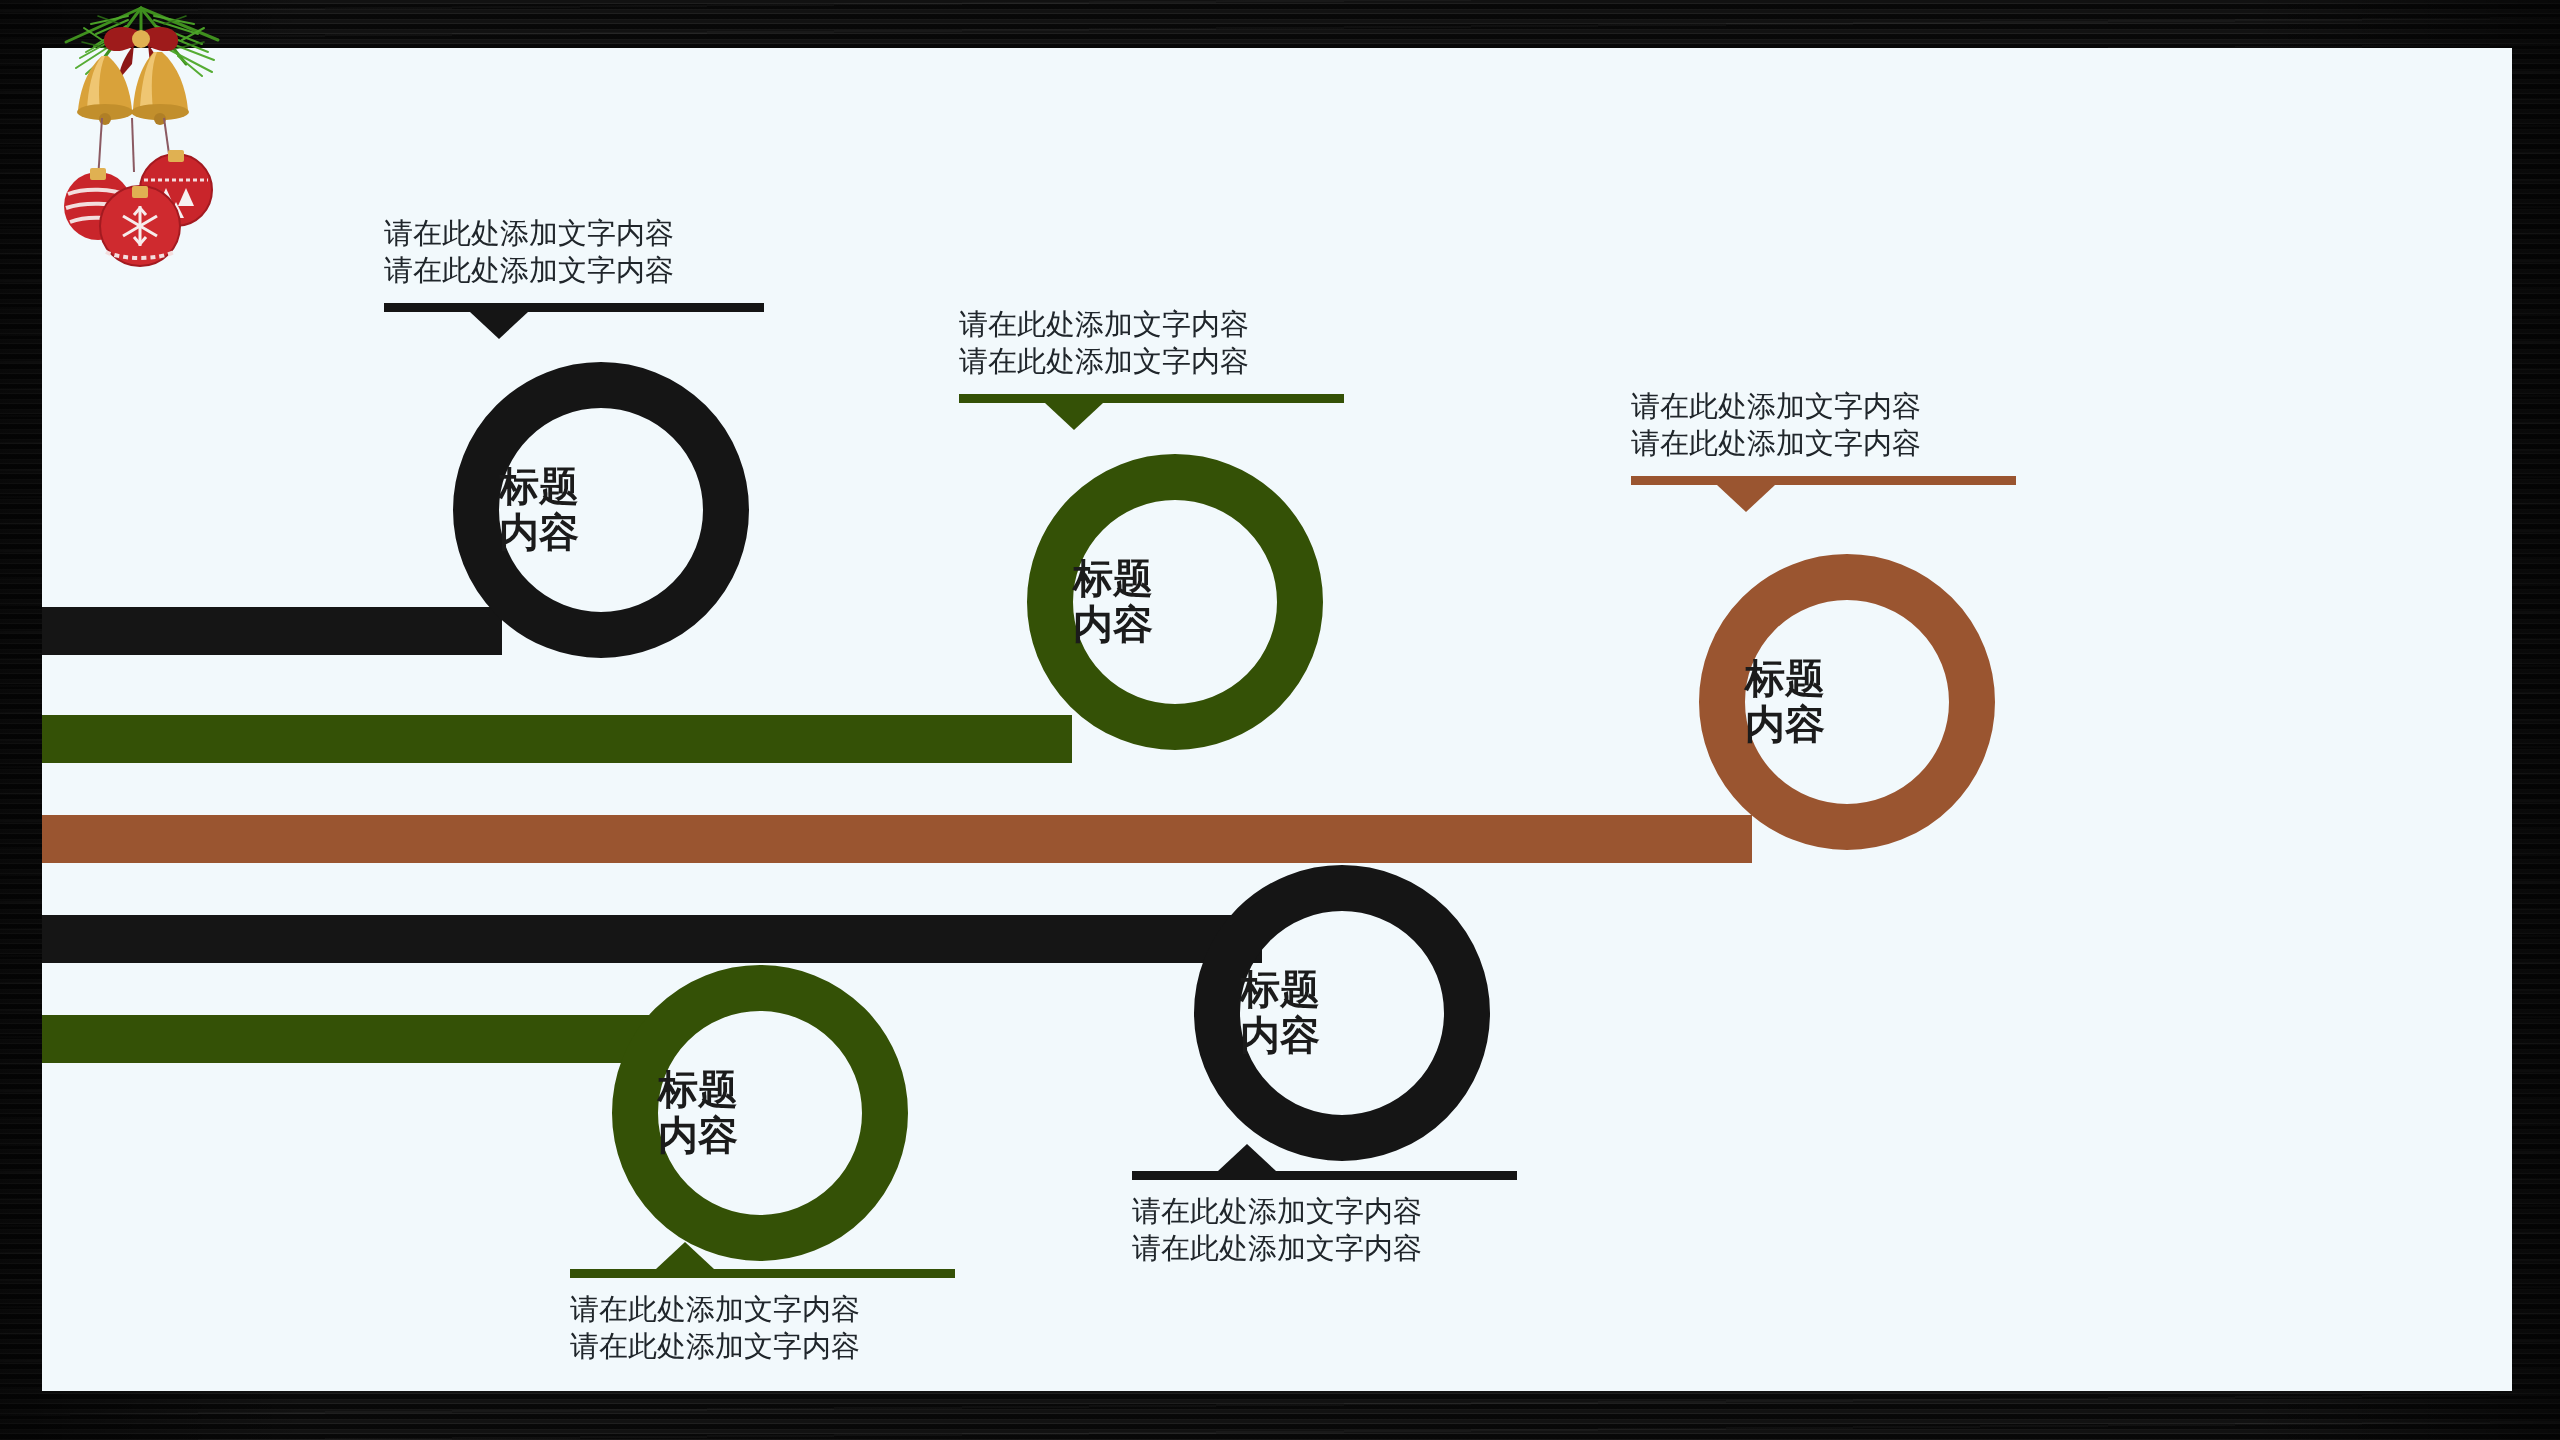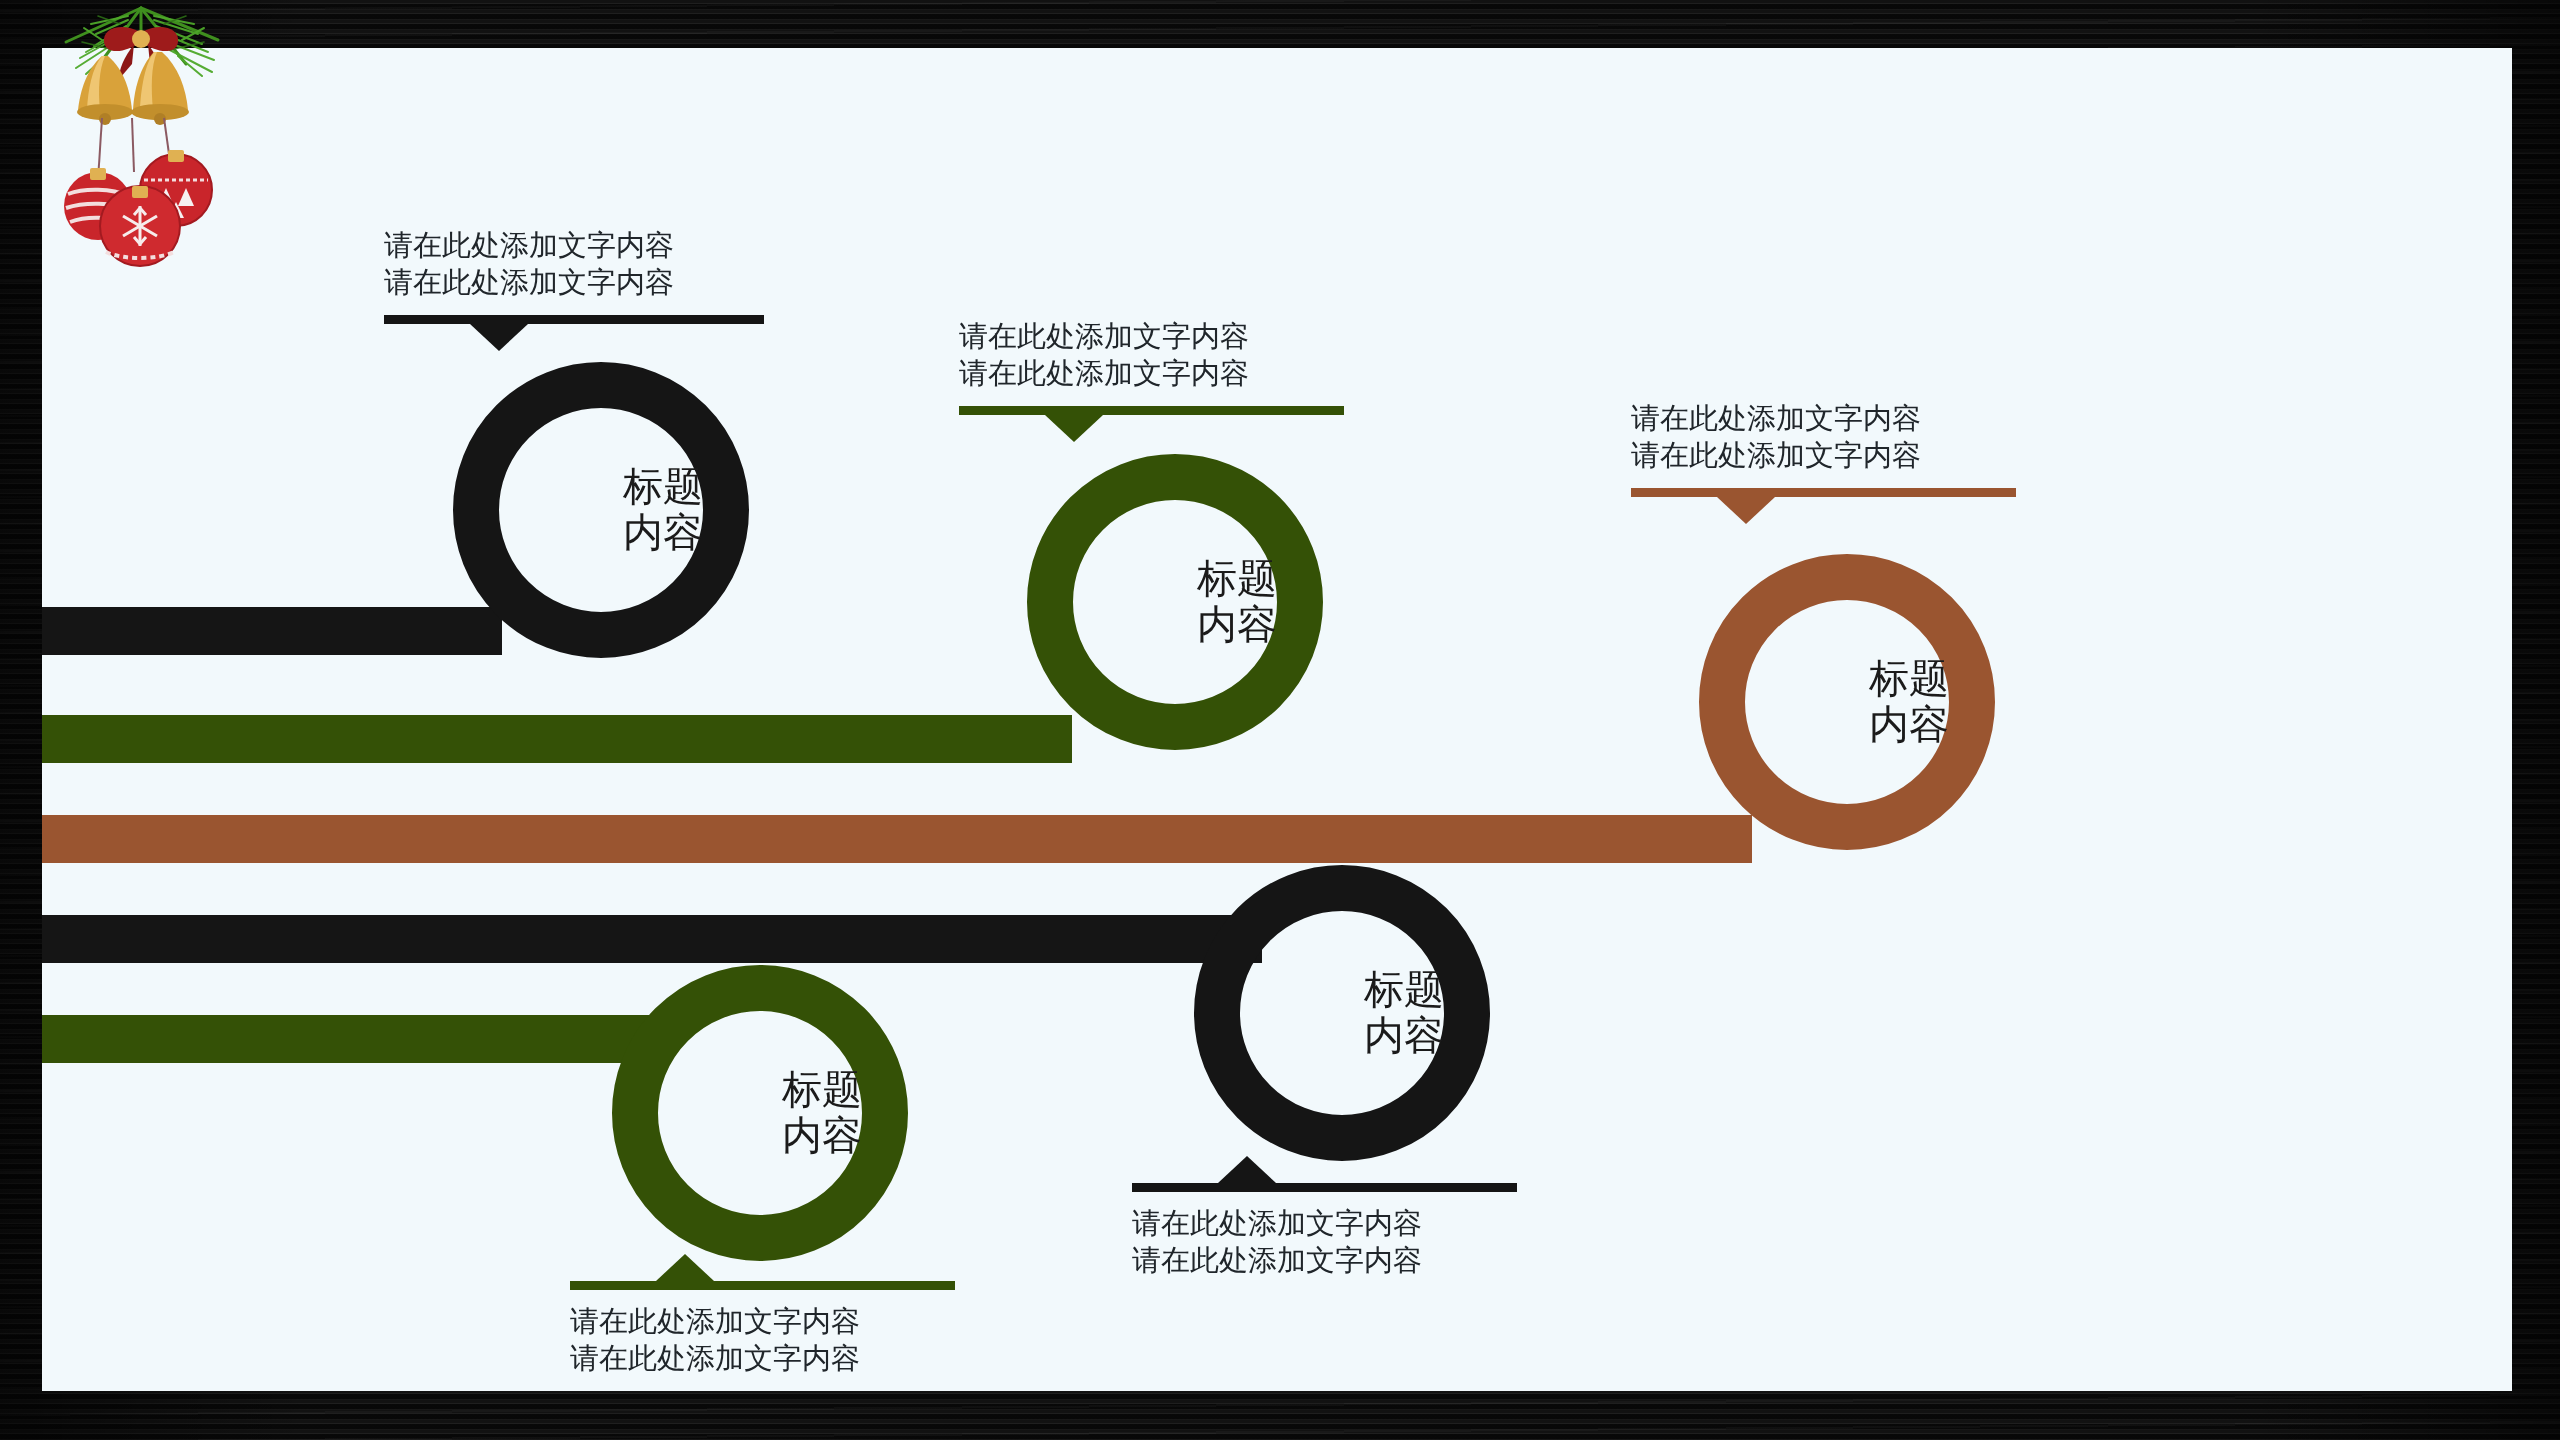--- a/index.html
+++ b/index.html
@@ -37,26 +37,26 @@
 
   
   #card{position:absolute;left:42px;top:48px;width:2470px;height:1343px;
         background:#f2f9fc;overflow:hidden;}
 
   
   .stripe{position:absolute;height:48px;}
 
   
   .ring{position:absolute;border-radius:50%;box-sizing:border-box;
-        display:flex;align-items:center;justify-content:flex-end;}
+        display:flex;align-items:center;justify-content:flex-start;font-weight:bold;}
   .ring .lbl{font-size:40px;line-height:1.14;text-align:center;color:#1b1b1b;
              font-family:"Liberation Sans","DejaVu Sans",sans-serif;white-space:pre-line;}
 
   
-  .cap{position:absolute;margin-top:12px;}
+  .cap{position:absolute;}
   .cap .txt{font-size:29px;line-height:1.27;color:#20262b;white-space:pre-line;
             font-family:"Liberation Sans","DejaVu Sans",sans-serif;}
   .cap .bar{position:relative;height:9px;width:100%;}
   .cap .tri{position:absolute;width:0;height:0;}
 
   
   #title{position:absolute;left:240px;top:78px;font-size:76px;font-weight:bold;
          letter-spacing:2px;color:#121212;
          font-family:"DejaVu Sans","Liberation Sans",sans-serif;}
 

